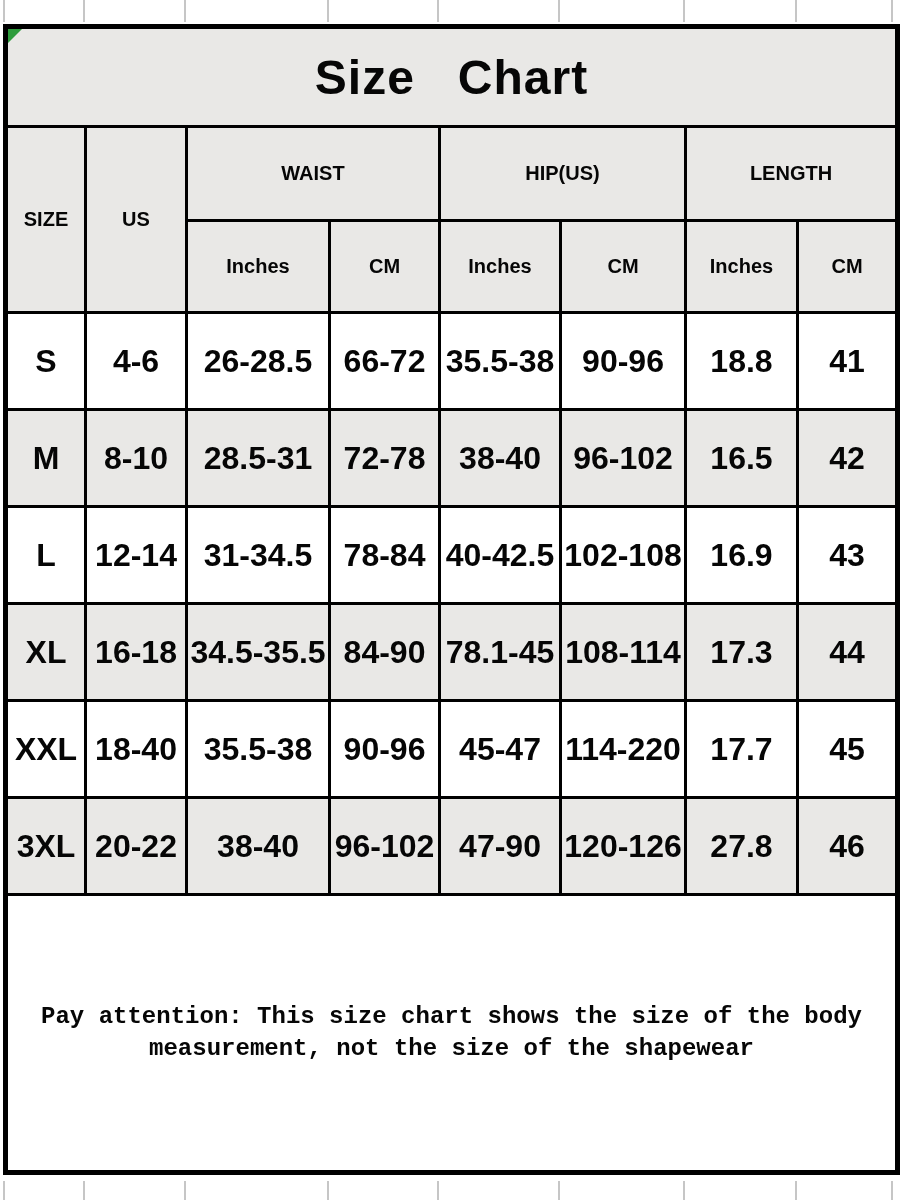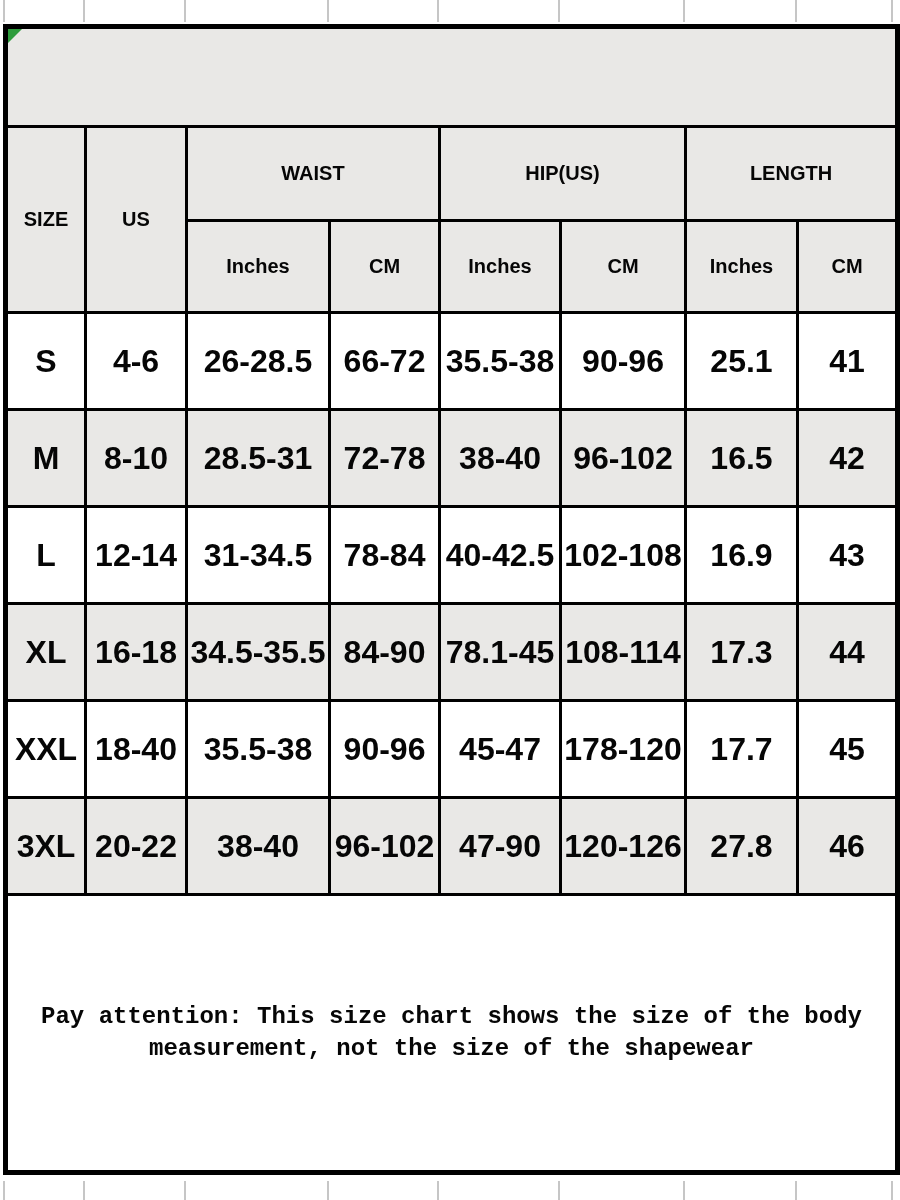--- a/index.html
+++ b/index.html
@@ -118,20 +118,21 @@
       <col style="width:125px">
       <col style="width:112px">
       <col style="width:100px">
   </colgroup>
 
   <tbody>
       <tr>
     <td colspan="8" class="title-cell gray">
       <div class="title-inner">
         <span class="corner-flag"></span>
+        <span>Size   Chart</span>
       </div>
     </td>
   </tr>
 
   <tr class="h1">
     <td rowspan="2" class="hdr gray">SIZE</td>
     <td rowspan="2" class="hdr gray">US</td>
     <td colspan="2" class="hdr gray">WAIST</td>
     <td colspan="2" class="hdr gray">HIP(US)</td>
     <td colspan="2" class="hdr gray">LENGTH</td>
@@ -148,21 +149,21 @@
     <td class="hdr gray">CM</td>
   </tr>
 
   <tr class="data-row">
     <td>S</td>
     <td>4-6</td>
     <td>26-28.5</td>
     <td>66-72</td>
     <td>35.5-38</td>
     <td>90-96</td>
-    <td>25.1</td>
+    <td>18.8</td>
     <td>41</td>
   </tr>
   <tr class="data-row">
     <td class="gray">M</td>
     <td class="gray">8-10</td>
     <td class="gray">28.5-31</td>
     <td class="gray">72-78</td>
     <td class="gray">38-40</td>
     <td class="gray">96-102</td>
     <td class="gray">16.5</td>
@@ -187,21 +188,21 @@
     <td class="gray">108-114</td>
     <td class="gray">17.3</td>
     <td class="gray">44</td>
   </tr>
   <tr class="data-row">
     <td>XXL</td>
     <td>18-40</td>
     <td>35.5-38</td>
     <td>90-96</td>
     <td>45-47</td>
-    <td>178-120</td>
+    <td>114-220</td>
     <td>17.7</td>
     <td>45</td>
   </tr>
   <tr class="data-row">
     <td class="gray">3XL</td>
     <td class="gray">20-22</td>
     <td class="gray">38-40</td>
     <td class="gray">96-102</td>
     <td class="gray">47-90</td>
     <td class="gray">120-126</td>

